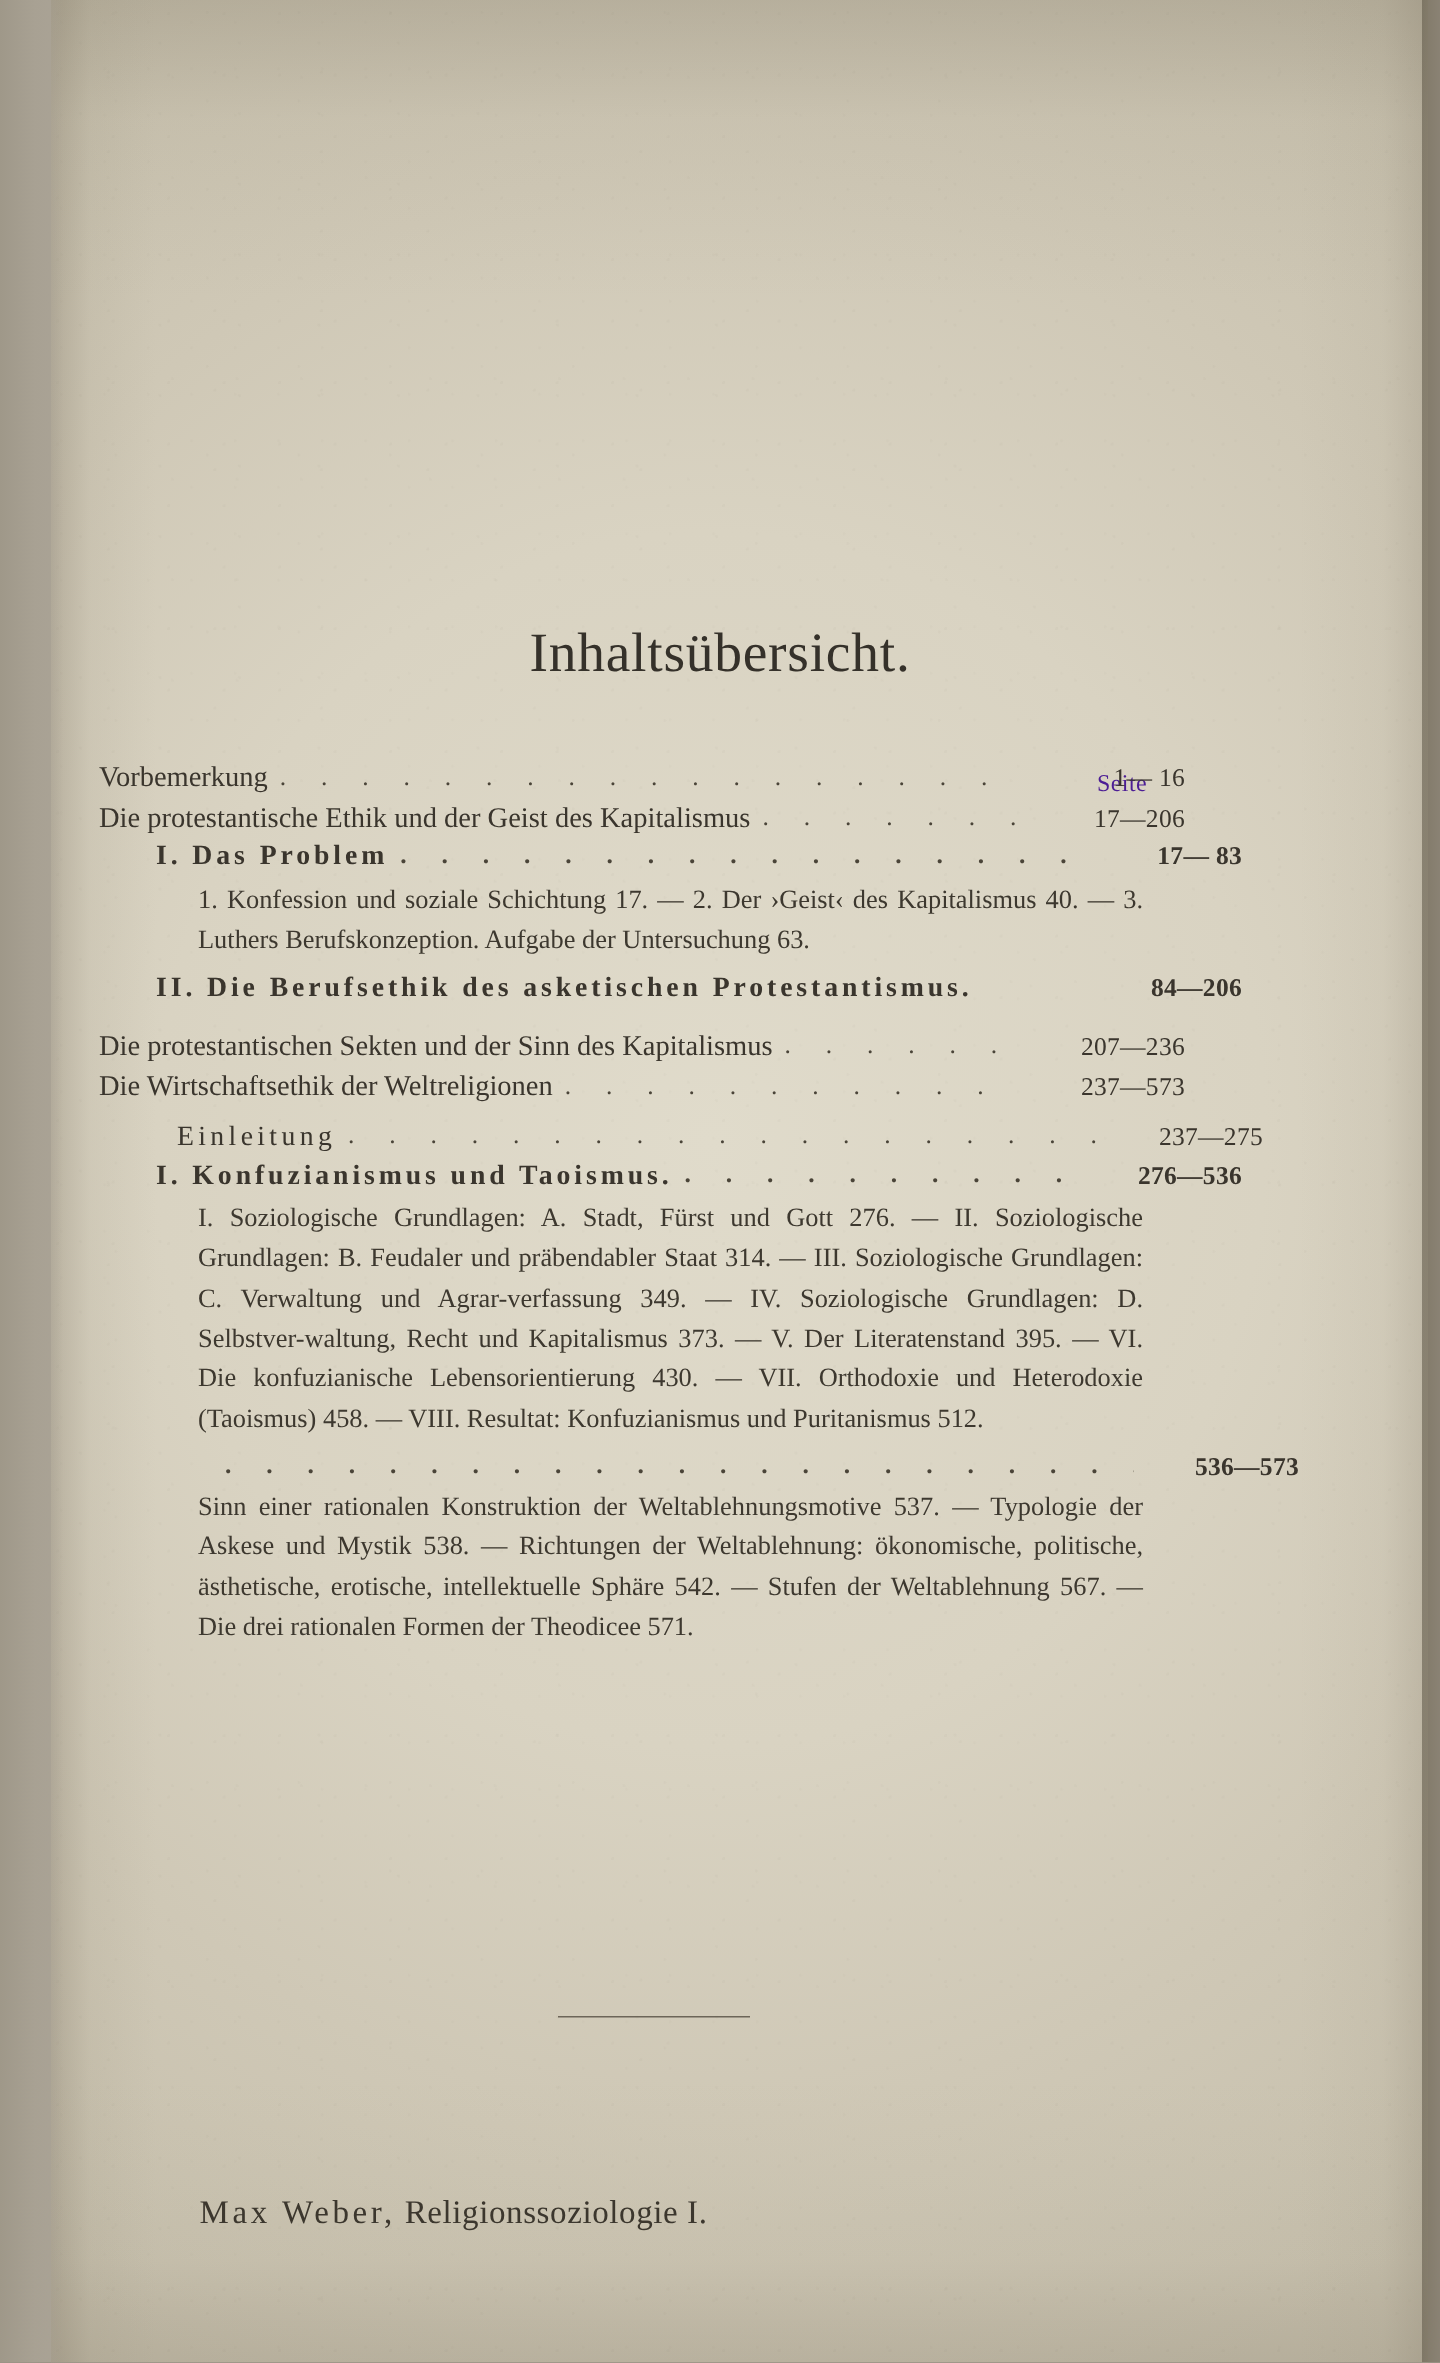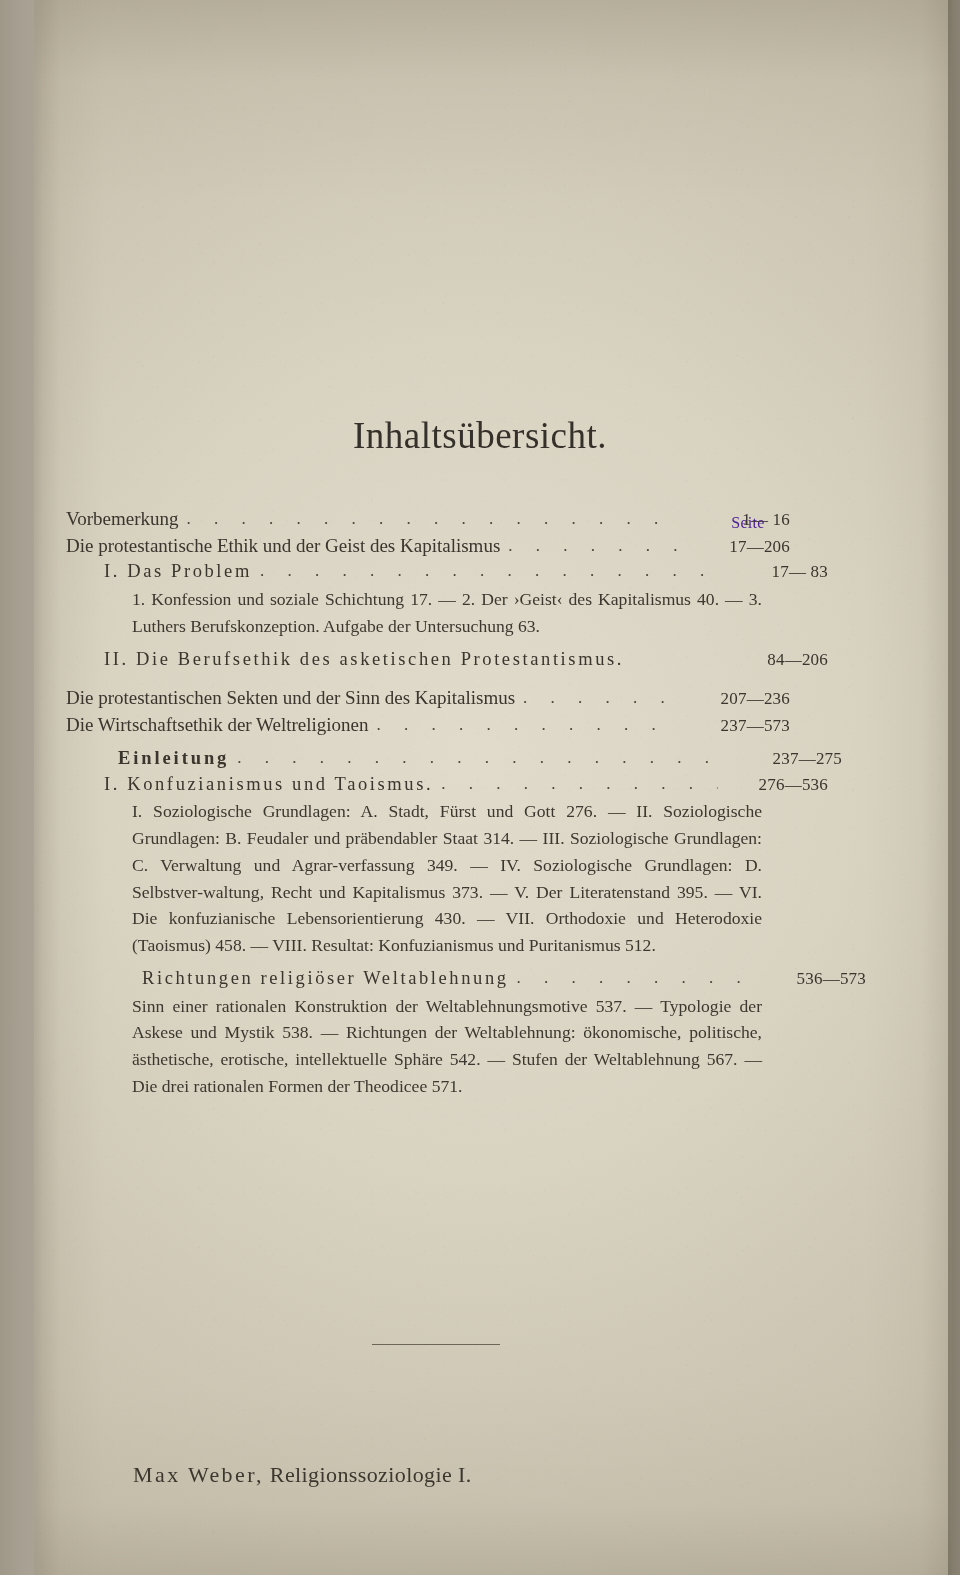--- a/index.html
+++ b/index.html
@@ -149,25 +149,25 @@
     white-space: pre;
     font-size: 17px;
     letter-spacing: 0.2px;
     color: #3a352d;
   }
 
   
   .lvl-0 { font-size: 19px; padding-left: 0; }
   .lvl-0 .entry-label { font-size: 19px; }
 
-  .lvl-1 { font-size: 18.5px; padding-left: 38px; }
+  .lvl-1 { font-size: 18.5px; padding-left: 38px; font-weight: bold; }
   .lvl-1 .entry-label { font-size: 18.5px; letter-spacing: 2.6px; }
 
   .lvl-1c { font-size: 18.5px; padding-left: 52px; }
-  .lvl-1c .entry-label { font-size: 18.5px; letter-spacing: 2.9px; font-weight: bold; }
+  .lvl-1c .entry-label { font-size: 18.5px; letter-spacing: 2.9px; }
 
   .entry.no-leaders .leaders { visibility: hidden; }
 
   
   .entry.cont { padding-left: 76px; }
 
   
   .subnote {
     text-align: justify;
     font-size: 17.6px;
@@ -279,21 +279,20 @@
         <span class="entry-label">I. Konfuzianismus und Taoismus.</span>
         <span class="leaders">. . . . . . . . . . . . . . . . . . . . . . . . . . . . . . . . . . . . . . . . . .</span>
         <span class="pages">276—536</span>
       </div>
 
       <div class="subnote">I. Soziologische Grundlagen: A. Stadt, Fürst und Gott 276. — II. Soziologische Grundlagen: B. Feudaler und präbendabler Staat 314. — III. Soziologische Grundlagen: C. Verwaltung und Agrar-verfassung 349. — IV. Soziologische Grundlagen: D. Selbstver-waltung, Recht und Kapitalismus 373. — V. Der Literatenstand 395. — VI. Die konfuzianische Lebensorientierung 430. — VII. Orthodoxie und Heterodoxie (Taoismus) 458. — VIII. Resultat: Konfuzianismus und Puritanismus 512.</div>
 
       <div class="gap-sm"></div>
 
       <div class="entry lvl-1 cont">
-        <span class="entry-label">Richtungen religiöser Weltablehnung</span>
         <span class="leaders">. . . . . . . . . . . . . . . . . . . . . . . . . . . . . . . . . . . . . . . . . .</span>
         <span class="pages">536—573</span>
       </div>
 
       <div class="subnote">Sinn einer rationalen Konstruktion der Weltablehnungsmotive 537. — Typologie der Askese und Mystik 538. — Richtungen der Weltablehnung: ökonomische, politische, ästhetische, erotische, intellektuelle Sphäre 542. — Stufen der Weltablehnung 567. — Die drei rationalen Formen der Theodicee 571.</div>
 
     </div>
 
     <div class="divider"></div>
 

